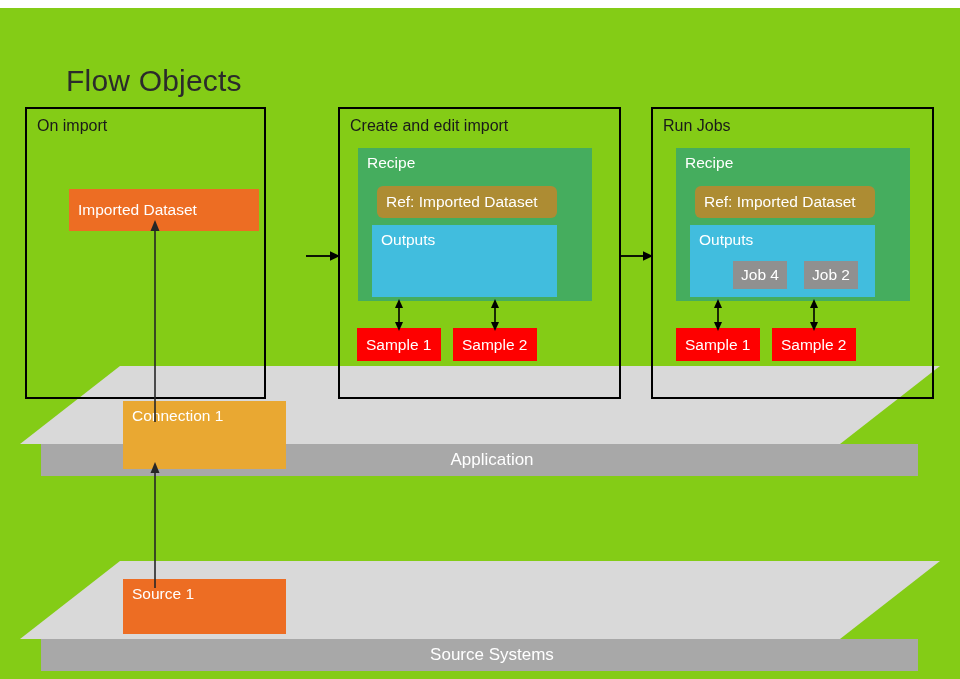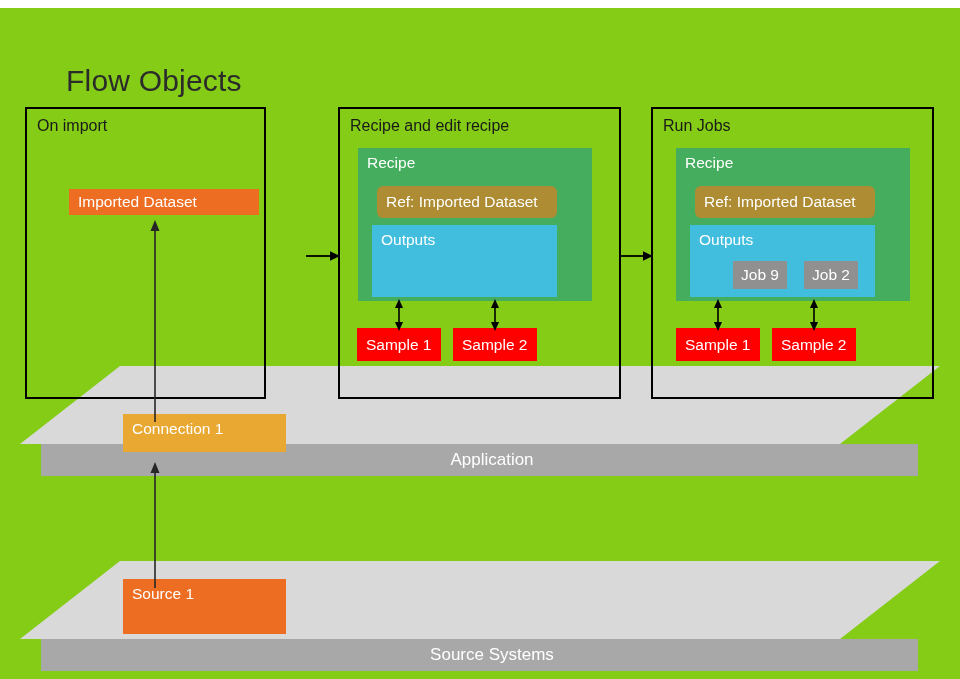--- a/index.html
+++ b/index.html
@@ -129,47 +129,47 @@
 
   <div class="platform" style="left:20px; top:358px; width:920px; height:110px;">
     <svg class="slab-top" width="920" height="110" viewBox="0 0 920 110">
       <polygon points="100,0 920,0 820,78 0,78" fill="#D9D9D9"></polygon>
     </svg>
     <div class="slab-front" style="left:21px; top:78px; width:877px; height:32px;">
       <div class="slab-front-label">Application</div>
     </div>
   </div>
 
-  <div class="block c-amber label-tl" style="left:123px; top:406px; width:163px; height:38px; z-index:20;">
+  <div class="block c-amber label-tl" style="left:123px; top:393px; width:163px; height:68px; z-index:20;">
     <span class="block-label">Connection 1</span>
   </div>
 
   <div class="platform" style="left:20px; top:553px; width:920px; height:104px;">
     <svg class="slab-top" width="920" height="110" viewBox="0 0 920 110">
       <polygon points="100,0 920,0 820,78 0,78" fill="#D9D9D9"></polygon>
     </svg>
     <div class="slab-front" style="left:21px; top:78px; width:877px; height:32px;">
       <div class="slab-front-label">Source Systems</div>
     </div>
   </div>
 
   <div class="block c-orange label-tl" style="left:123px; top:571px; width:163px; height:55px; z-index:20;">
     <span class="block-label">Source 1</span>
   </div>
 
   <div class="stage-panel" style="left:25px; top:99px; width:241px; height:292px;">
     <div class="stage-label">On import</div>
   </div>
 
-  <div class="block c-orange label-cl" style="left:69px; top:181px; width:190px; height:26px; z-index:35;">
+  <div class="block c-orange label-cl" style="left:69px; top:181px; width:190px; height:42px; z-index:35;">
     <span class="block-label">Imported Dataset</span>
   </div>
 
   <div class="stage-panel" style="left:338px; top:99px; width:283px; height:292px;">
-    <div class="stage-label">Recipe and edit recipe</div>
+    <div class="stage-label">Create and edit import</div>
   </div>
 
   <div class="block c-green label-tl" style="left:358px; top:140px; width:234px; height:153px; z-index:35;">
     <span class="block-label">Recipe</span>
   </div>
   <div class="block c-brown label-cl" style="left:377px; top:178px; width:180px; height:32px; z-index:36;">
     <span class="block-label">Ref: Imported Dataset</span>
   </div>
   <div class="block c-blue label-tl" style="left:372px; top:217px; width:185px; height:72px; z-index:36;">
     <span class="block-label">Outputs</span>
@@ -190,21 +190,21 @@
     <span class="block-label">Recipe</span>
   </div>
   <div class="block c-brown label-cl" style="left:695px; top:178px; width:180px; height:32px; z-index:36;">
     <span class="block-label">Ref: Imported Dataset</span>
   </div>
   <div class="block c-blue label-tl" style="left:690px; top:217px; width:185px; height:72px; z-index:36;">
     <span class="block-label">Outputs</span>
   </div>
 
   <div class="block c-gray label-cc" style="left:733px; top:253px; width:54px; height:28px; z-index:37;">
-    <span class="block-label">Job 9</span>
+    <span class="block-label">Job 4</span>
   </div>
   <div class="block c-gray label-cc" style="left:804px; top:253px; width:54px; height:28px; z-index:37;padding-left:16px;">
     <span class="block-label">Job 2</span>
   </div>
 
   <div class="block c-red label-cl" style="left:676px; top:320px; width:84px; height:33px; z-index:35;">
     <span class="block-label">Sample 1</span>
   </div>
   <div class="block c-red label-cl" style="left:772px; top:320px; width:84px; height:33px; z-index:35;">
     <span class="block-label">Sample 2</span>

